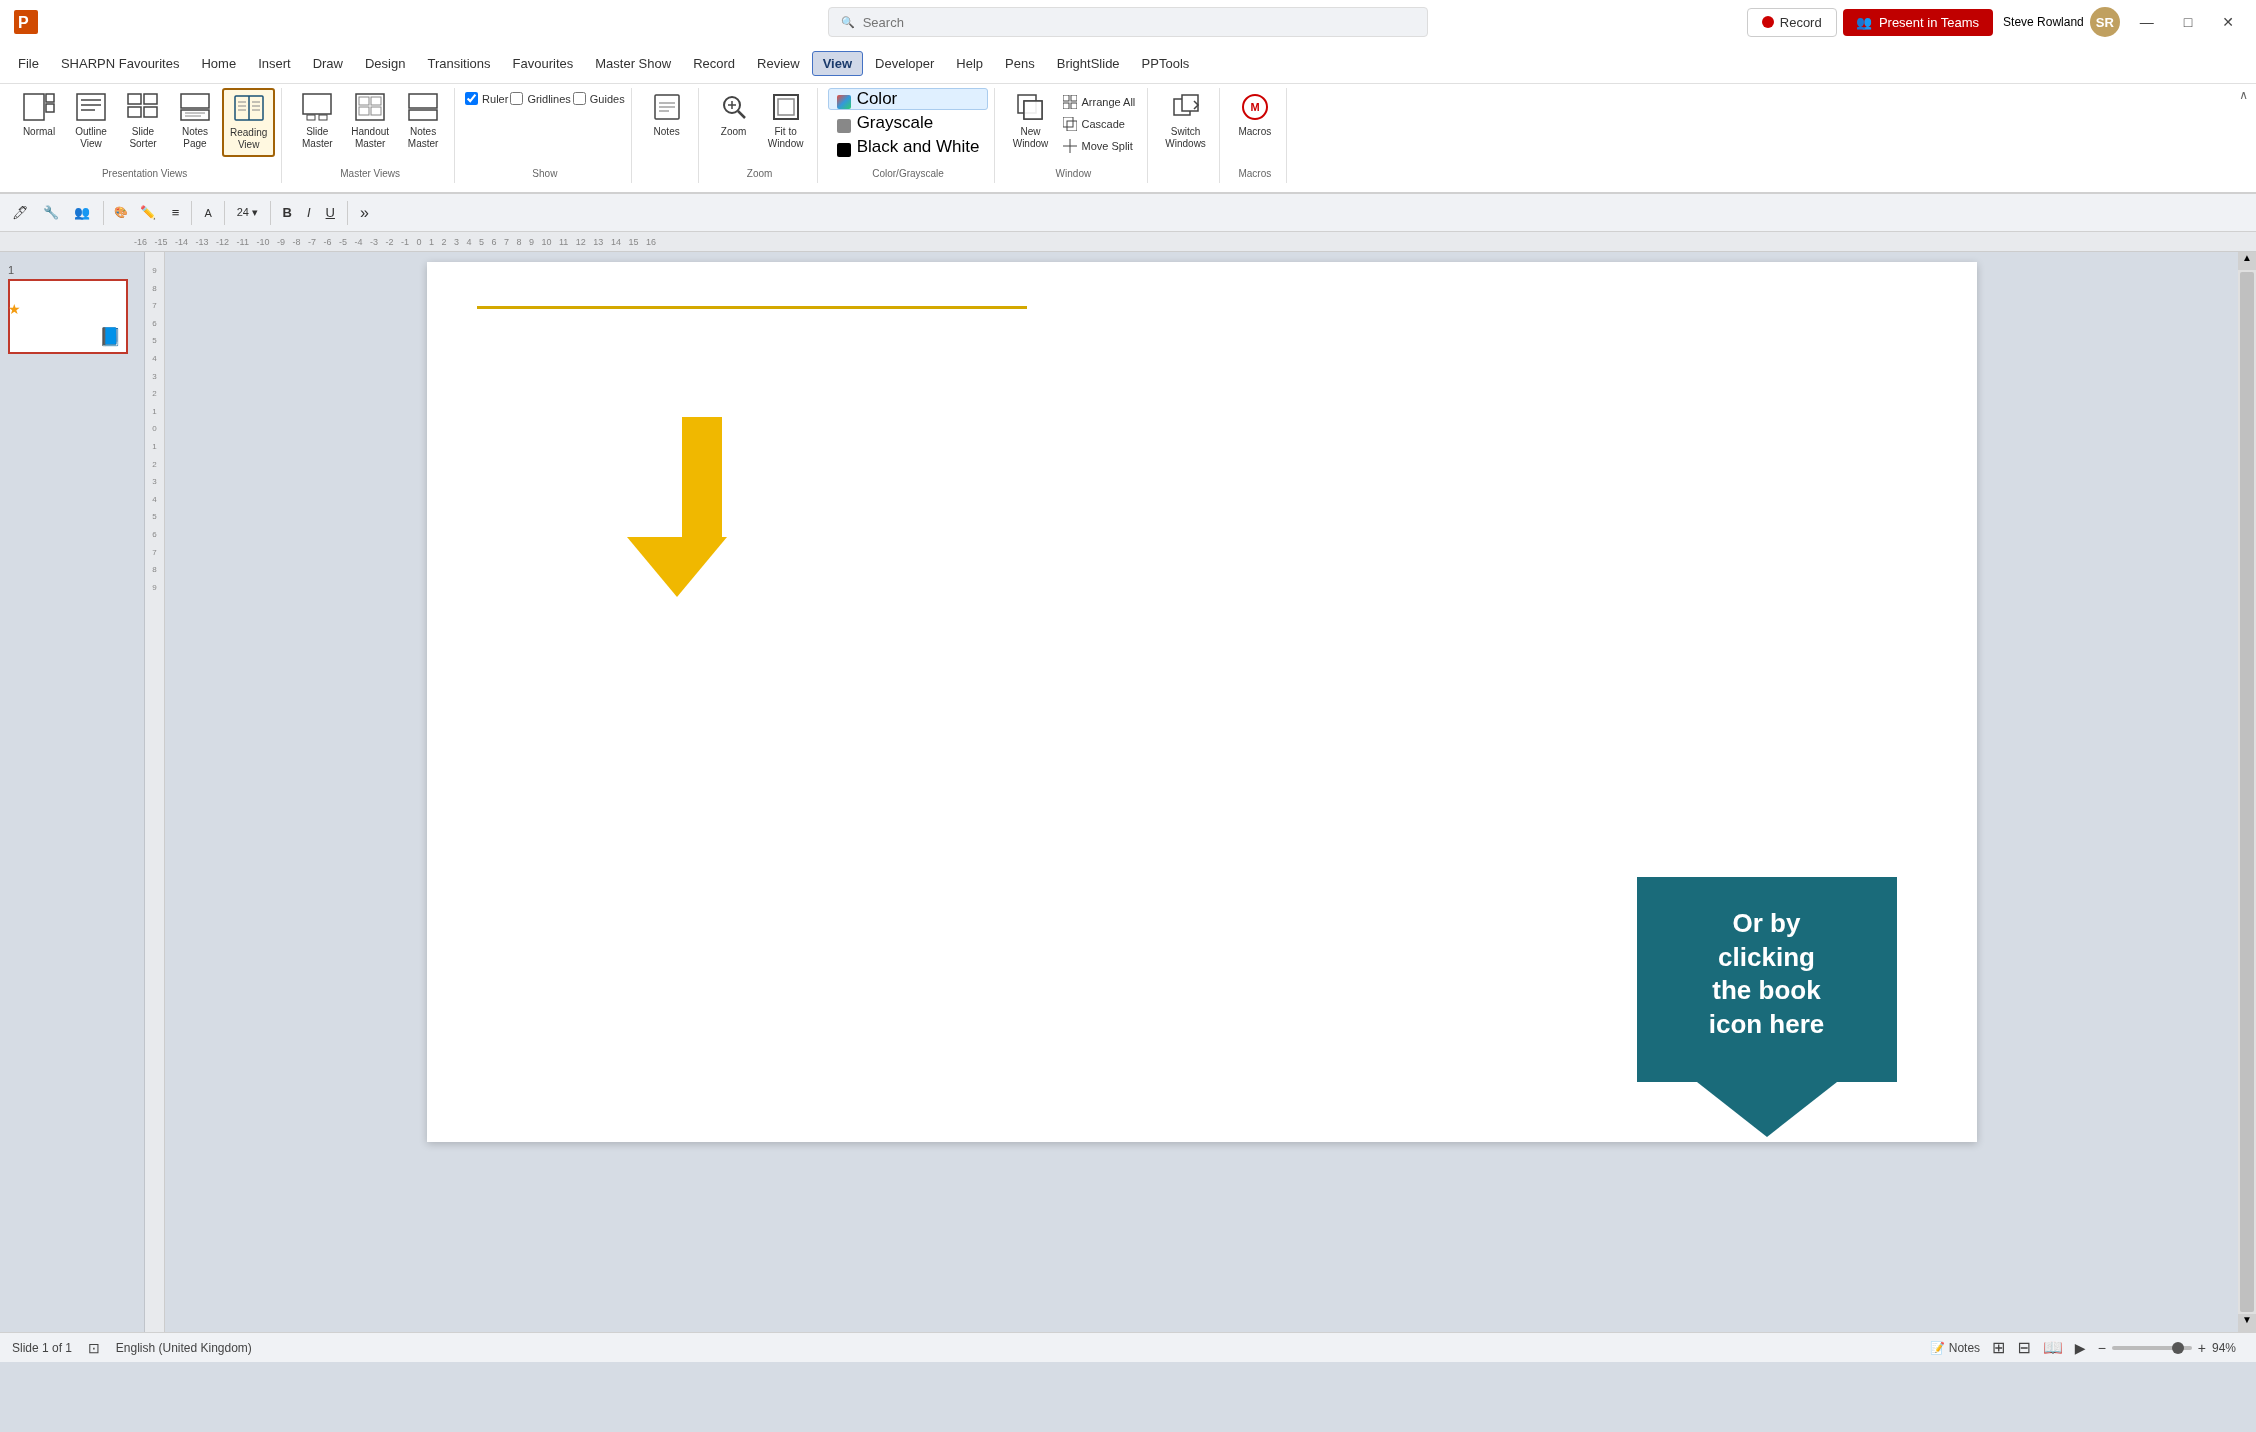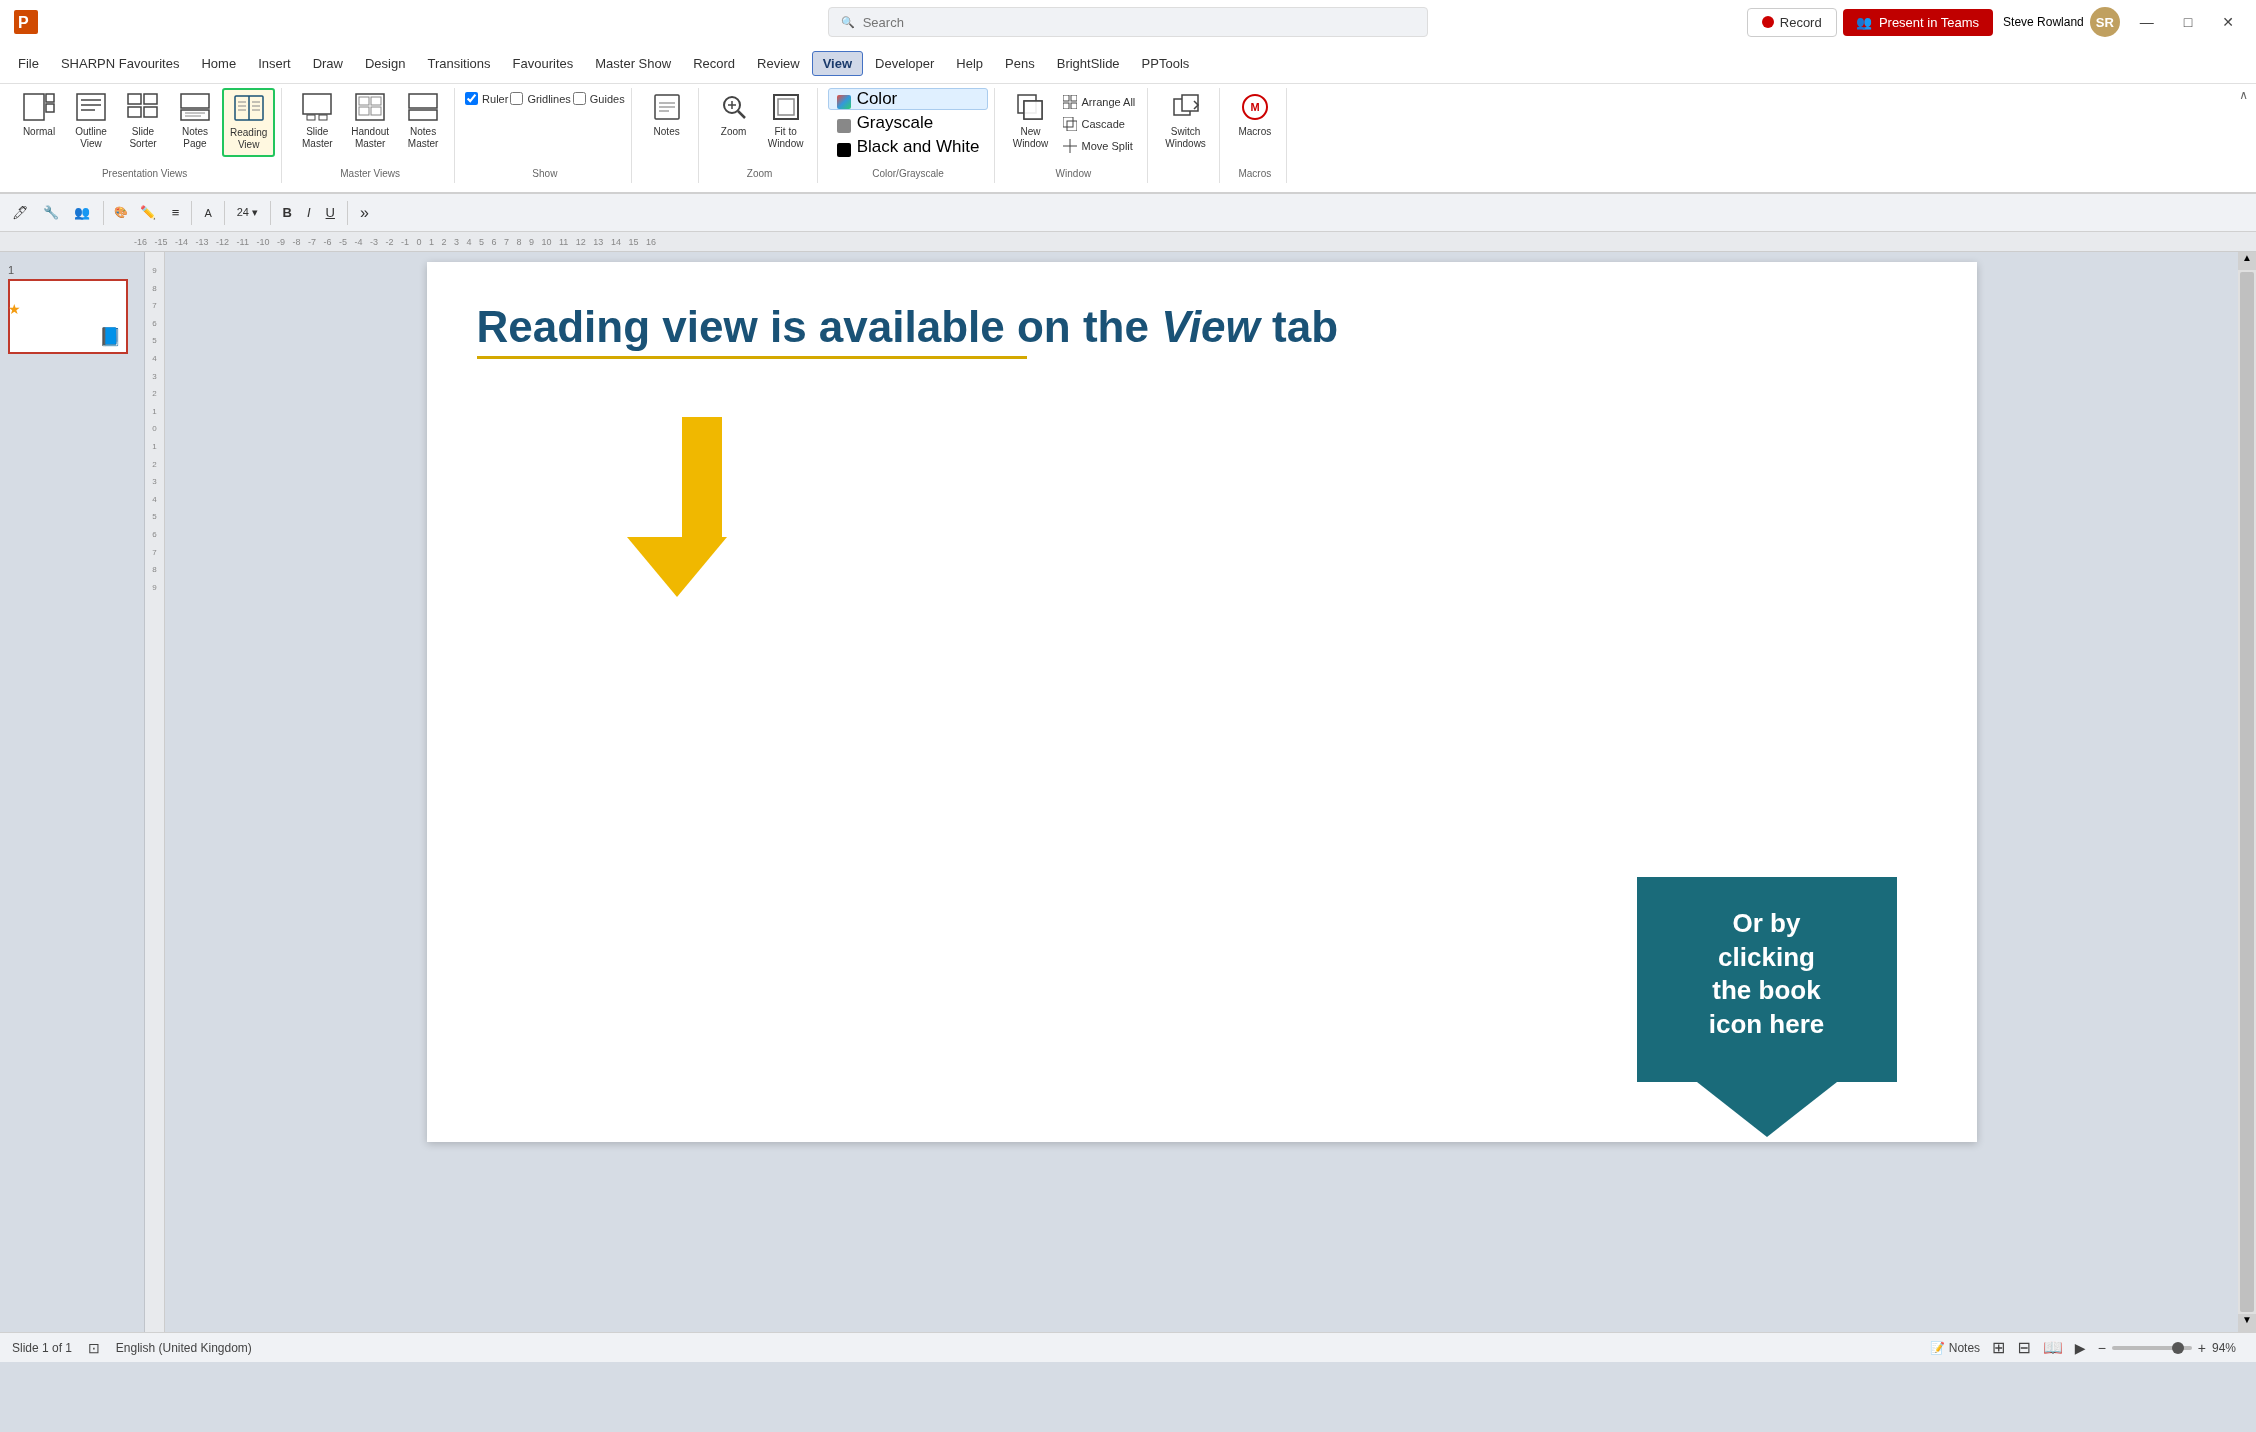--- a/index.html
+++ b/index.html
@@ -110,21 +110,21 @@
       border-radius: 3px;
       min-width: 50px;
       font-size: 11px;
       color: #333;
       text-align: center;
       gap: 2px;
       border: 1px solid transparent;
     }
     .ribbon-btn.active {
       background: #fff8e0;
-      border: 2px solid #22c55e;
+      border: 2px solid #a16207;
     }
     .ribbon-btn .icon { font-size: 20px; line-height: 1; }
     .ribbon-btn .label { font-size: 10px; line-height: 1.2; text-align: center; }
     .ribbon-btn-small {
       display: flex;
       align-items: center;
       padding: 3px 6px;
       cursor: pointer;
       border-radius: 3px;
       font-size: 11px;
@@ -716,23 +716,20 @@
 
   <div id="canvas-area">
     <div id="slide-canvas">
       <div id="slide-content">
 
         <div id="yellow-arrow">
           <div id="yellow-arrow-body"></div>
           <div id="yellow-arrow-head"></div>
         </div>
 
-        <div id="slide-title">
-          <span class="normal">Reading view is available on the </span><span class="italic">View</span><span class="normal"> tab</span>
-        </div>
         <div id="title-underline"></div>
 
         <div id="teal-box">
           <span>Or by<br>clicking<br>the book<br>icon here</span>
           <div id="arrow-down"></div>
         </div>
 
       </div>
     </div>
   </div>

